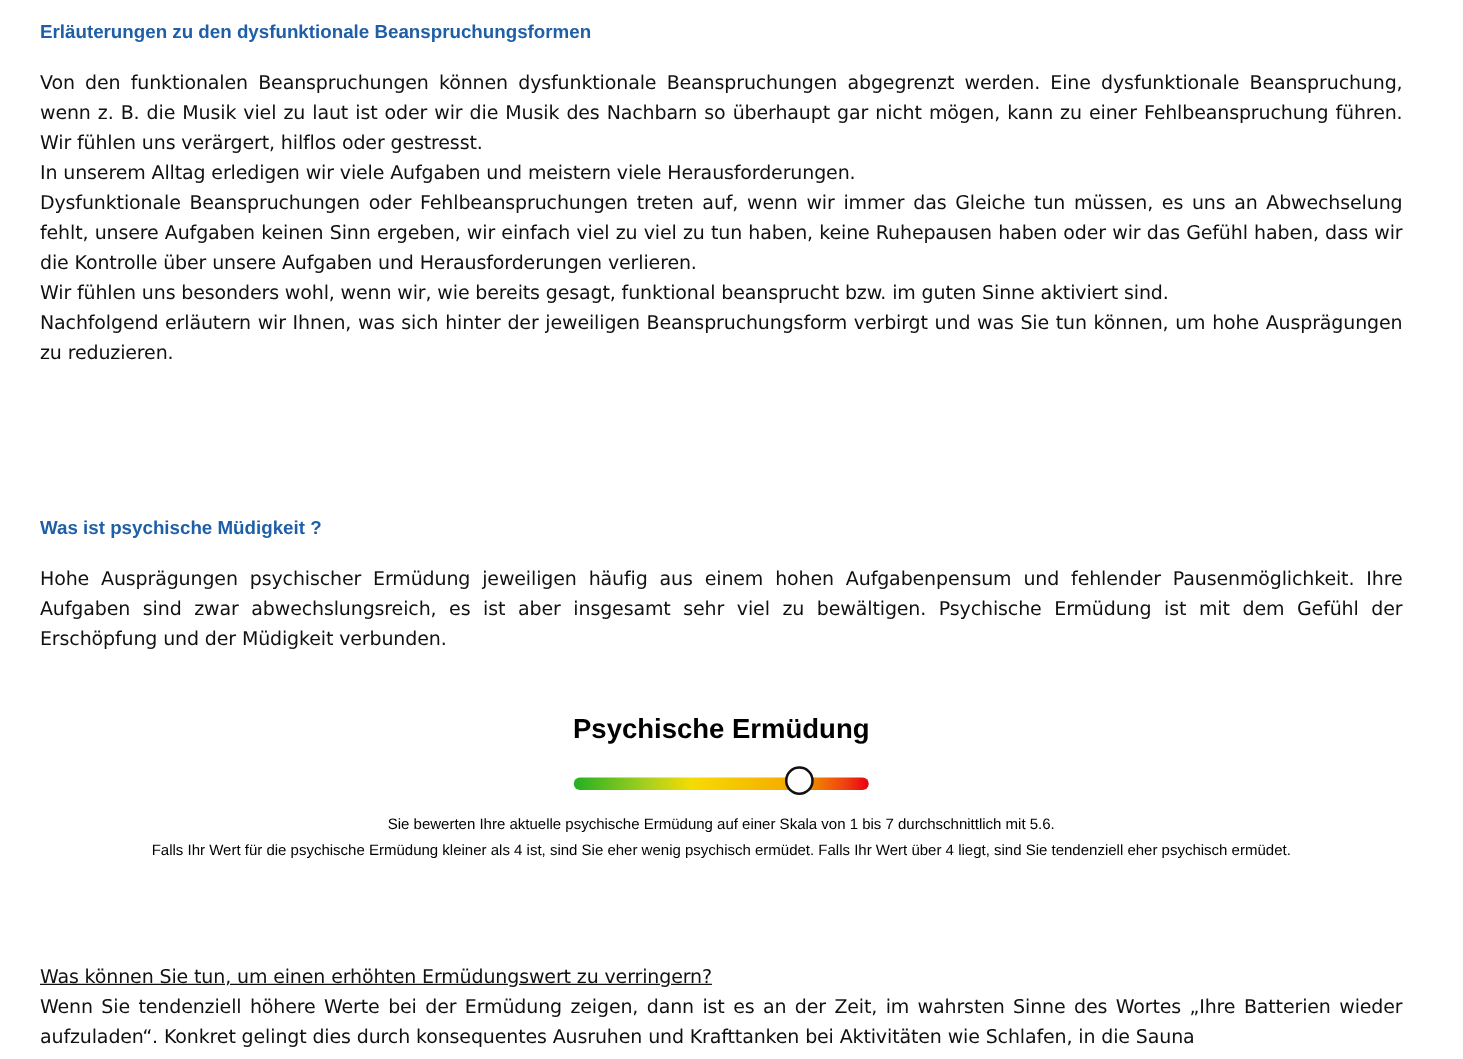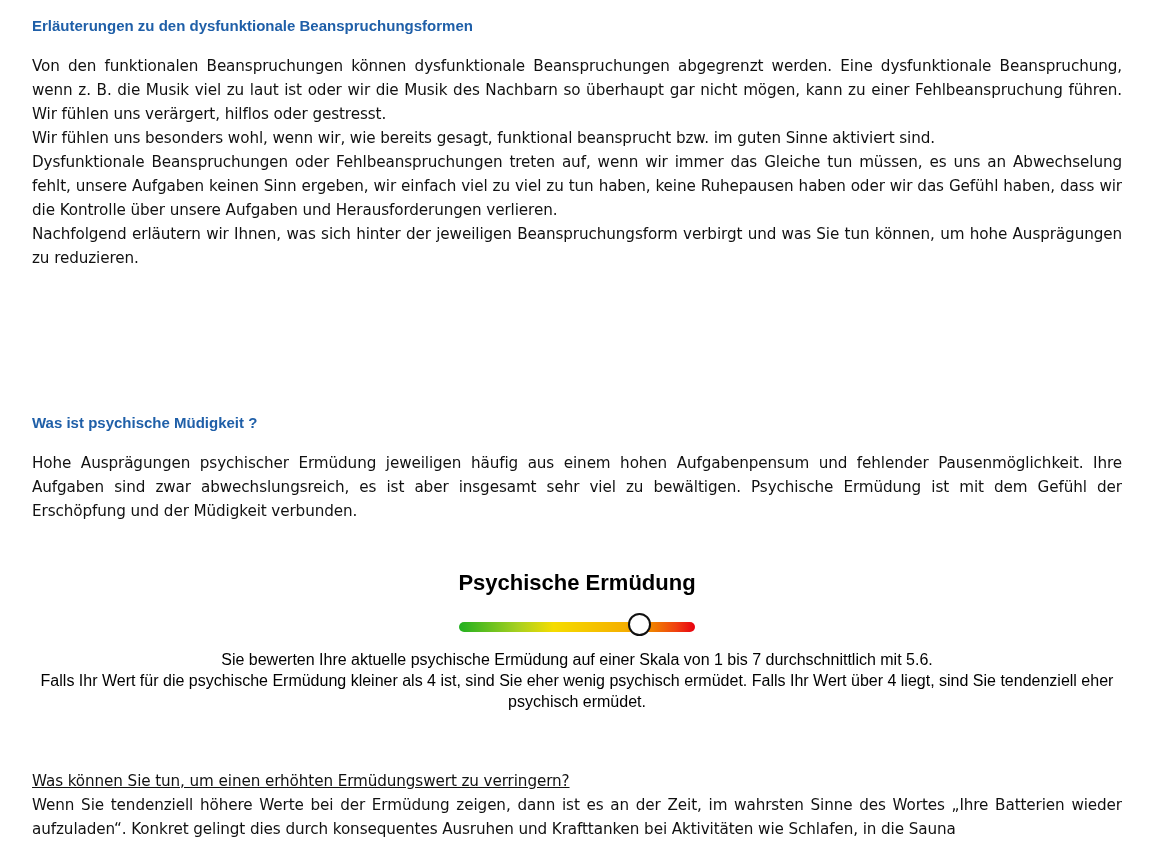--- a/index.html
+++ b/index.html
@@ -5,33 +5,34 @@
   html,body{margin:0;padding:0;background:#fff;}
   body{width:1170px;height:847px;overflow:hidden;position:relative;}
   .page{position:absolute;left:32px;top:0;width:1090px;}
   .h{font-family:"Liberation Sans",sans-serif;font-weight:bold;color:#1f5fa8;font-size:15px;margin:0;}
   .p{font-family:"DejaVu Sans",sans-serif;font-size:15.2px;line-height:24px;color:#111;margin:0;text-align:justify;letter-spacing:-0.1px;}
   .gauge-wrap{position:absolute;left:0;width:1090px;text-align:center;}
   .gtitle{font-family:"Liberation Sans",sans-serif;font-weight:bold;font-size:22px;color:#000;}
   .bar{position:absolute;left:427px;width:236px;height:10px;border-radius:5px;
        background:linear-gradient(to right,#22b020 0%,#a8d020 25%,#f5dc00 40%,#f5b000 70%,#f08000 82%,#f04010 92%,#e80010 100%);}
   .knob{position:absolute;width:19px;height:19px;border:2.5px solid #111;border-radius:50%;background:#fff;}
-  .gtext{font-family:"Liberation Sans",sans-serif;font-size:16px;line-height:21px;color:#000;}
+  .gtext{font-family:"Liberation Sans",sans-serif;font-size:12px;line-height:21px;color:#000;}
   .u{text-decoration:underline;}
 </style>
 </head>
 <body>
 
 <div class="page">
   <h2 class="h" style="position:absolute;top:17px;">Erläuterungen zu den dysfunktionale Beanspruchungsformen</h2>
 
   <div style="position:absolute;top:54px;width:1090px;">
     <p class="p">Von den funktionalen Beanspruchungen können dysfunktionale Beanspruchungen abgegrenzt werden. Eine dysfunktionale Beanspruchung, wenn z. B. die Musik viel zu laut ist oder wir die Musik des Nachbarn so überhaupt gar nicht mögen, kann zu einer Fehlbeanspruchung führen. Wir fühlen uns verärgert, hilflos oder gestresst.</p>
+    <p class="p">In unserem Alltag erledigen wir viele Aufgaben und meistern viele Herausforderungen.</p>
+    <p class="p">Dysfunktionale Beanspruchungen oder Fehlbeanspruchungen treten auf, wenn wir immer das Gleiche tun müssen, es uns an Abwechselung fehlt, unsere Aufgaben keinen Sinn ergeben, wir einfach viel zu viel zu tun haben, keine Ruhepausen haben oder wir das Gefühl haben, dass wir die Kontrolle über unsere Aufgaben und Herausforderungen verlieren.</p>
     <p class="p">Wir fühlen uns besonders wohl, wenn wir, wie bereits gesagt, funktional beansprucht bzw. im guten Sinne aktiviert sind.</p>
-    <p class="p">Dysfunktionale Beanspruchungen oder Fehlbeanspruchungen treten auf, wenn wir immer das Gleiche tun müssen, es uns an Abwechselung fehlt, unsere Aufgaben keinen Sinn ergeben, wir einfach viel zu viel zu tun haben, keine Ruhepausen haben oder wir das Gefühl haben, dass wir die Kontrolle über unsere Aufgaben und Herausforderungen verlieren.</p>
     <p class="p">Nachfolgend erläutern wir Ihnen, was sich hinter der jeweiligen Beanspruchungsform verbirgt und was Sie tun können, um hohe Ausprägungen zu reduzieren.</p>
   </div>
 
   <h2 class="h" style="position:absolute;top:414px;">Was ist psychische Müdigkeit ?</h2>
   <p class="p" style="position:absolute;top:451px;width:1090px;">Hohe Ausprägungen psychischer Ermüdung jeweiligen häufig aus einem hohen Aufgabenpensum und fehlender Pausenmöglichkeit. Ihre Aufgaben sind zwar abwechslungsreich, es ist aber insgesamt sehr viel zu bewältigen. Psychische Ermüdung ist mit dem Gefühl der Erschöpfung und der Müdigkeit verbunden.</p>
 
   <div class="gauge-wrap" style="top:570px;">
     <div class="gtitle">Psychische Ermüdung</div>
   </div>
   <div class="bar" style="top:622px;"></div>

